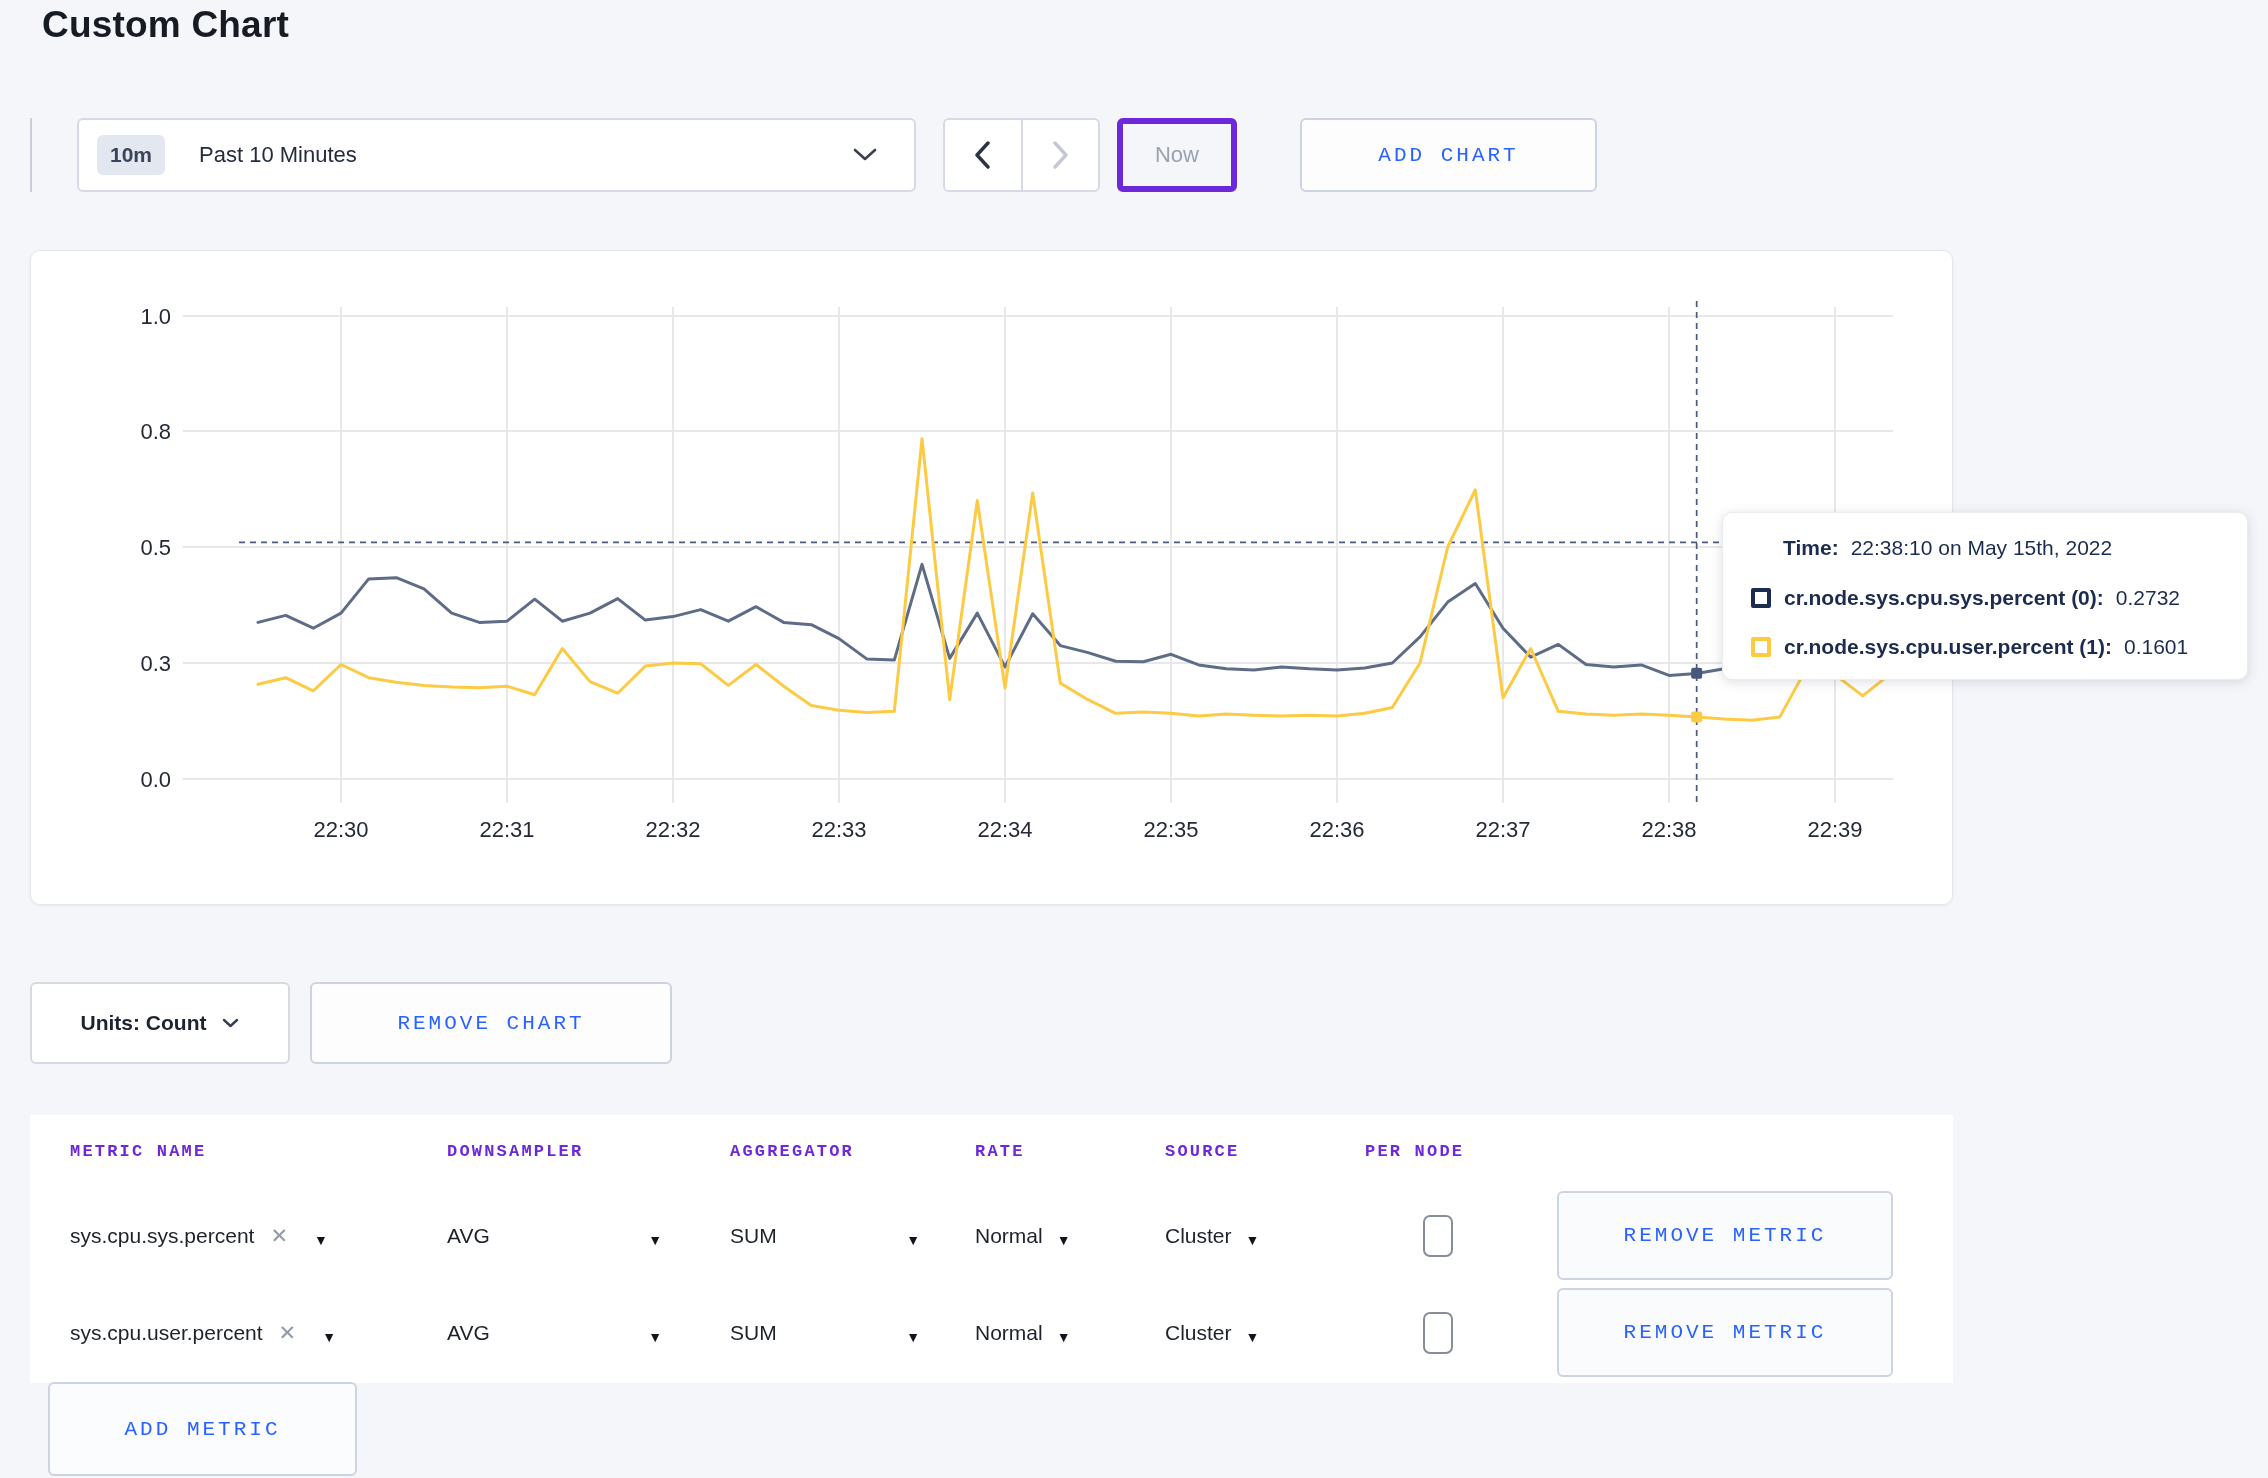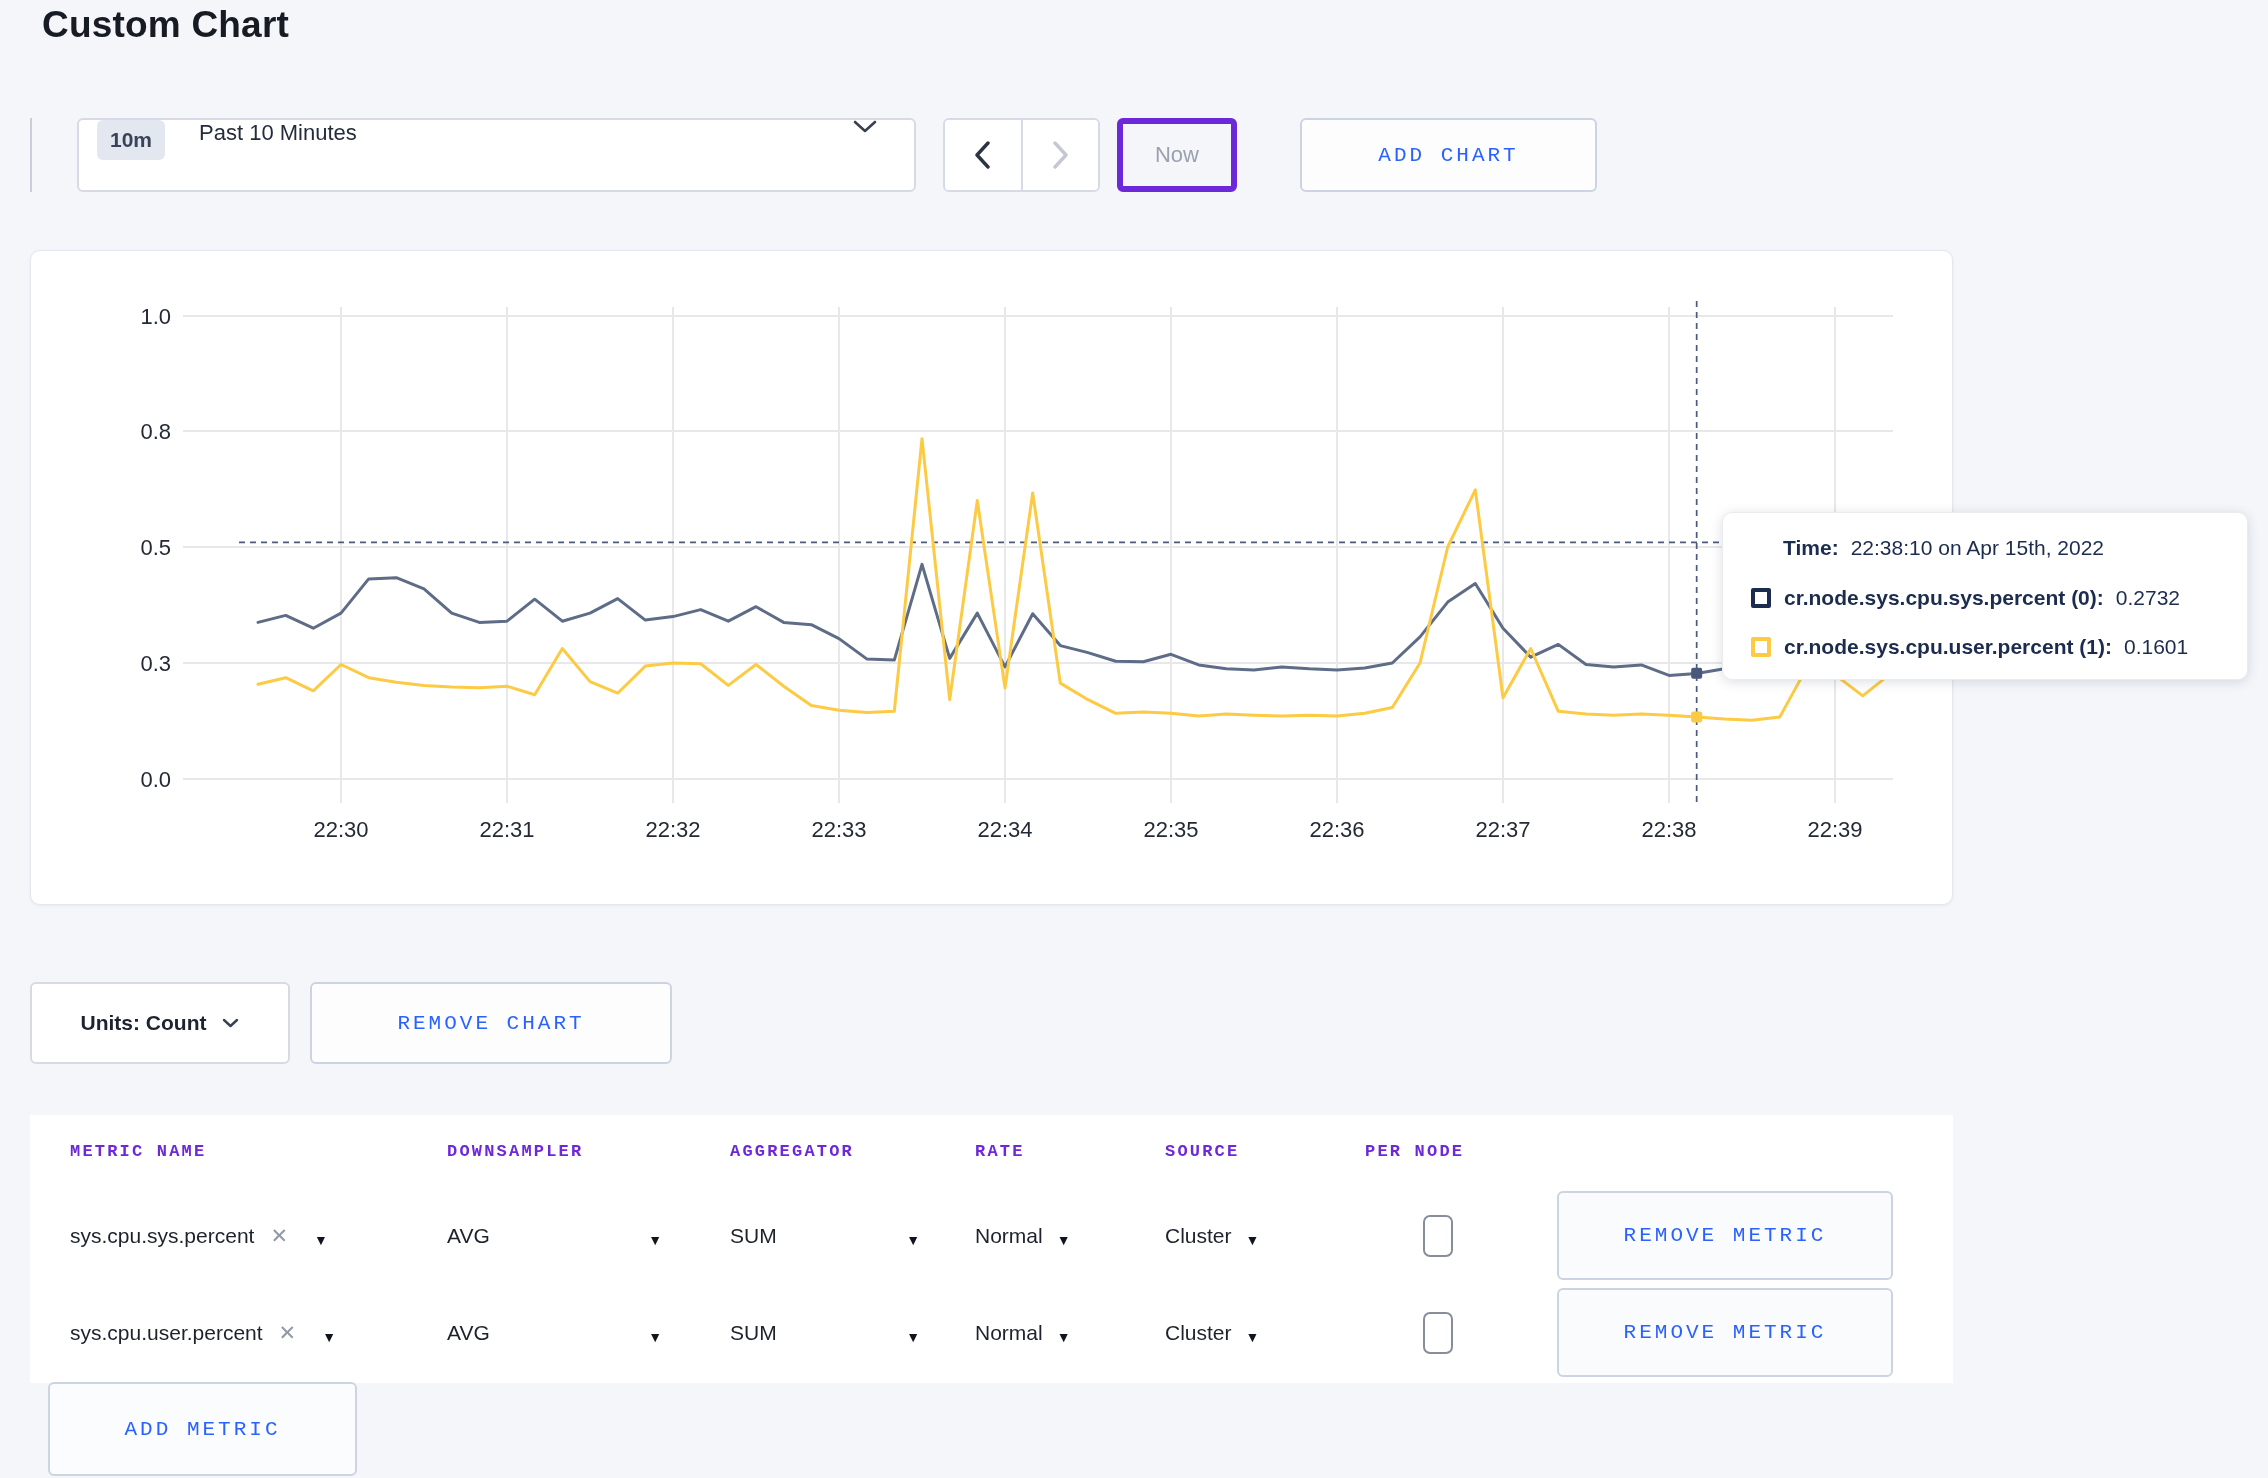--- a/index.html
+++ b/index.html
@@ -15,21 +15,21 @@
   .page-title{
     position:absolute;left:42px;top:4px;margin:0;
     font-size:37px;font-weight:600;color:#171c24;letter-spacing:.2px;
   }
 
   
   .toolbar{position:absolute;left:30px;top:118px;height:74px;display:flex;align-items:stretch;}
   .toolbar-divider{width:2px;background:#c9cedb;margin-right:45px;}
   .time-dropdown{
     width:839px;background:#fff;border:2px solid #d5dae6;border-radius:6px;
-    display:flex;align-items:flex-start;padding:0 37px 0 18px;box-sizing:border-box;cursor:pointer;
+    display:flex;align-items:center;padding:0 37px 0 18px;box-sizing:border-box;cursor:pointer;
   }
   .tw-badge{
     background:#e3e7f0;color:#39445a;font-weight:700;font-size:21px;
     border-radius:6px;padding:8px 13px;margin-right:34px;
   }
   .tw-label{font-size:22px;color:#242c3c;}
   .time-dropdown svg{margin-left:auto;}
   .nav-group{
     margin-left:27px;width:157px;display:flex;background:#fff;
     border:2px solid #d5dae6;border-radius:6px;overflow:hidden;box-sizing:border-box;
@@ -188,21 +188,21 @@
         <polyline points="227.0,371.4 254.7,364.4 282.3,377.2 310.0,362.1 337.7,327.9 365.3,326.7 393.0,337.8 420.7,362.1 448.3,371.4 476.0,370.2 503.7,348.2 531.3,370.2 559.0,362.1 586.7,347.6 614.3,369.1 642.0,365.6 669.7,358.6 697.3,370.2 725.0,355.7 752.7,371.4 780.3,373.7 808.0,387.6 835.7,407.9 863.3,409.1 891.0,313.4 918.7,407.4 946.3,362.1 974.0,415.9 1001.7,362.7 1029.3,394.6 1057.0,401.6 1084.7,410.3 1112.3,410.8 1140.0,403.3 1167.7,413.9 1195.3,417.8 1223.0,419.0 1250.7,415.9 1278.3,417.8 1306.0,419.0 1333.7,417.0 1361.3,412.0 1389.0,385.9 1416.7,351.1 1444.3,332.5 1472.0,377.2 1499.7,406.2 1527.3,393.4 1555.0,413.5 1582.7,415.9 1610.3,413.9 1638.0,424.4 1665.7,422.4 1693.3,417.8 1721.0,412.0 1748.7,406.2 1776.3,412.0 1804.0,410.3 1831.7,408.5 1859.3,406.2" fill="none" stroke="#5e6c87" stroke-width="3" stroke-linejoin="round" stroke-linecap="round"></polyline>
         <polyline points="227.0,433.3 254.7,426.7 282.3,439.8 310.0,413.5 337.7,426.7 365.3,431.3 393.0,434.4 420.7,436.0 448.3,436.7 476.0,435.2 503.7,443.7 531.3,397.5 559.0,430.6 586.7,442.2 614.3,415.1 642.0,412.0 669.7,412.8 697.3,434.4 725.0,413.5 752.7,435.2 780.3,454.5 808.0,459.2 835.7,461.5 863.3,460.3 891.0,187.7 918.7,448.7 946.3,249.6 974.0,437.1 1001.7,241.9 1029.3,432.1 1057.0,448.7 1084.7,462.3 1112.3,461.1 1140.0,462.3 1167.7,465.0 1195.3,463.0 1223.0,464.2 1250.7,465.0 1278.3,464.2 1306.0,465.0 1333.7,462.3 1361.3,456.5 1389.0,412.0 1416.7,296.0 1444.3,238.8 1472.0,446.8 1499.7,397.5 1527.3,460.3 1555.0,463.0 1582.7,464.2 1610.3,463.0 1638.0,464.2 1665.7,466.1 1693.3,468.1 1721.0,469.2 1748.7,466.1 1776.3,415.9 1804.0,423.6 1831.7,444.9 1859.3,422.8" fill="none" stroke="#fdca44" stroke-width="3" stroke-linejoin="round" stroke-linecap="round"></polyline>
         <rect x="1660.1666666666665" y="416.86266666666666" width="11" height="11" rx="2" fill="#47587a"></rect>
         <rect x="1660.1666666666665" y="460.5946666666667" width="11" height="11" rx="2" fill="#fdca44"></rect>
       </svg>
   </div>
 
   <div class="chart-tooltip">
     <div class="tt-row tt-time">
       <span class="tt-bold">Time:</span>
-      <span>22:38:10 on Apr 15th, 2022</span>
+      <span>22:38:10 on May 15th, 2022</span>
     </div>
     <div class="tt-row">
       <span class="tt-sq" style="border-color:#1c2c4e;"></span>
       <span class="tt-bold">cr.node.sys.cpu.sys.percent (0):</span>
       <span>0.2732</span>
     </div>
     <div class="tt-row">
       <span class="tt-sq" style="border-color:#fdca44;"></span>
       <span class="tt-bold">cr.node.sys.cpu.user.percent (1):</span>
       <span>0.1601</span>

